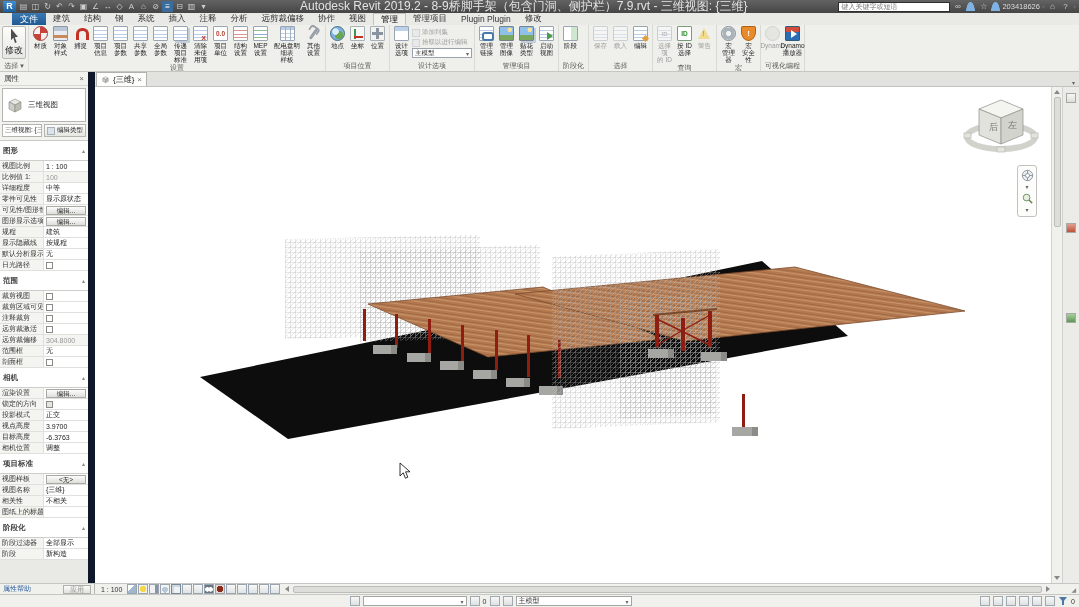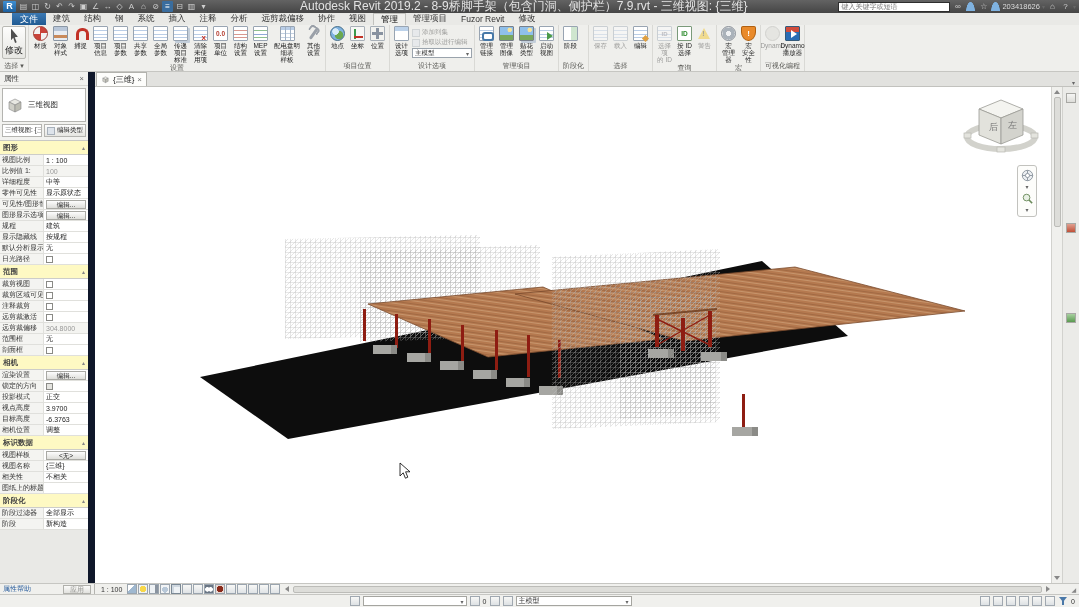--- a/index.html
+++ b/index.html
@@ -90,21 +90,21 @@
   
   .main{position:absolute;left:0;top:72px;right:0;bottom:24px;display:flex}
   
   .props{width:95px;background:#f2f2ef;border-right:7px solid #0f172a;display:flex;flex-direction:column;font-size:7.5px}
   .props-header{height:14px;display:flex;align-items:center;justify-content:space-between;padding:0 4px;color:#333;background:#f2f2ef;border-bottom:1px solid #d8d8d4}
   .type-sel{margin:2px 2px 1px;background:#fff;border:1px solid #b4b4b0;height:34px;display:flex;align-items:center;gap:3px;padding:12px 2px}
   .inst-row{display:flex;height:15px;margin:0 2px 2px;gap:2px;align-items:center}
   .inst-drop{flex:1;background:#fff;border:1px solid #b4b4b0;font-size:6.5px;height:13px;display:flex;align-items:center;justify-content:space-between;padding:0 2px;white-space:nowrap;overflow:hidden}
   .edit-type{border:1px solid #b4b4b0;background:linear-gradient(#fdfdfd,#e6e6e2);padding:0 2px;height:13px;display:flex;align-items:center;gap:2px;font-size:6.5px;white-space:nowrap}
   .pgrid{flex:1;overflow:hidden;border-top:1px solid #c9c9c5;background:#e9e9e6}
-  .psec{height:14px;background:#fef9c3;border-bottom:1px solid #cdcdc9;display:flex;align-items:center;justify-content:space-between;padding:0 3px;font-weight:bold;color:#444}
+  .psec{height:20px;background:#ffffff;border-bottom:1px solid #cdcdc9;display:flex;align-items:center;justify-content:space-between;padding:0 3px;font-weight:bold;color:#444}
   .psec .x{color:#888;font-size:6px}
   .prow{display:flex;height:11px;border-bottom:1px solid #e0e0dc;background:#f4f4f1}
   .plabel{width:44px;padding:0 2px;display:flex;align-items:center;border-right:1px solid #e0e0dc;white-space:nowrap;overflow:hidden;color:#333;font-size:7px}
   .pval{flex:1;background:#fff;display:flex;align-items:center;padding:0 2px;white-space:nowrap;overflow:hidden;font-size:7px}
   .pval.muted{background:#f4f4f1;color:#999}
   .pbtn{flex:1;text-align:center;border:1px solid #a9a9a4;background:linear-gradient(#fdfdfd,#dededa);height:9px;line-height:8px;font-size:6.5px}
   .cb{width:7px;height:7px;border:1px solid #8a8a86;background:#fff}
   .cb.disabled{background:#e4e4e0}
   
   .canvas{flex:1;display:flex;flex-direction:column;min-width:0}
@@ -208,21 +208,21 @@
       <div class="rtab">钢</div>
       <div class="rtab">系统</div>
       <div class="rtab">插入</div>
       <div class="rtab">注释</div>
       <div class="rtab">分析</div>
       <div class="rtab">远剪裁偏移</div>
       <div class="rtab">协作</div>
       <div class="rtab">视图</div>
       <div class="rtab active">管理</div>
       <div class="rtab">管理项目</div>
-      <div class="rtab">Fuzor Revit</div>
+      <div class="rtab">Plugin Plugin</div>
       <div class="rtab">修改</div>
     </span>
 </div>
 
 <div class="ribbon">
     <div class="rgroup">
       <div class="rgroup-body">
         <div class="rbtn-big">
           <div class="ic" data-icon="modify-cursor"></div>
           <div class="lbl">修改</div>
@@ -589,21 +589,21 @@
         </div>
         <div class="prow">
           <div class="plabel">目标高度</div>
           <div class="pval">-6.3763</div>
         </div>
         <div class="prow">
           <div class="plabel">相机位置</div>
           <div class="pval">调整</div>
         </div>
         <div class="psec">
-          <span>标识数据</span>
+          <span>项目标准</span>
           <span class="x">▴</span>
         </div>
         <div class="prow">
           <div class="plabel">视图样板</div>
           <div class="pval">
             <span class="pbtn">&lt;无&gt;</span>
           </div>
         </div>
         <div class="prow">
           <div class="plabel">视图名称</div>

